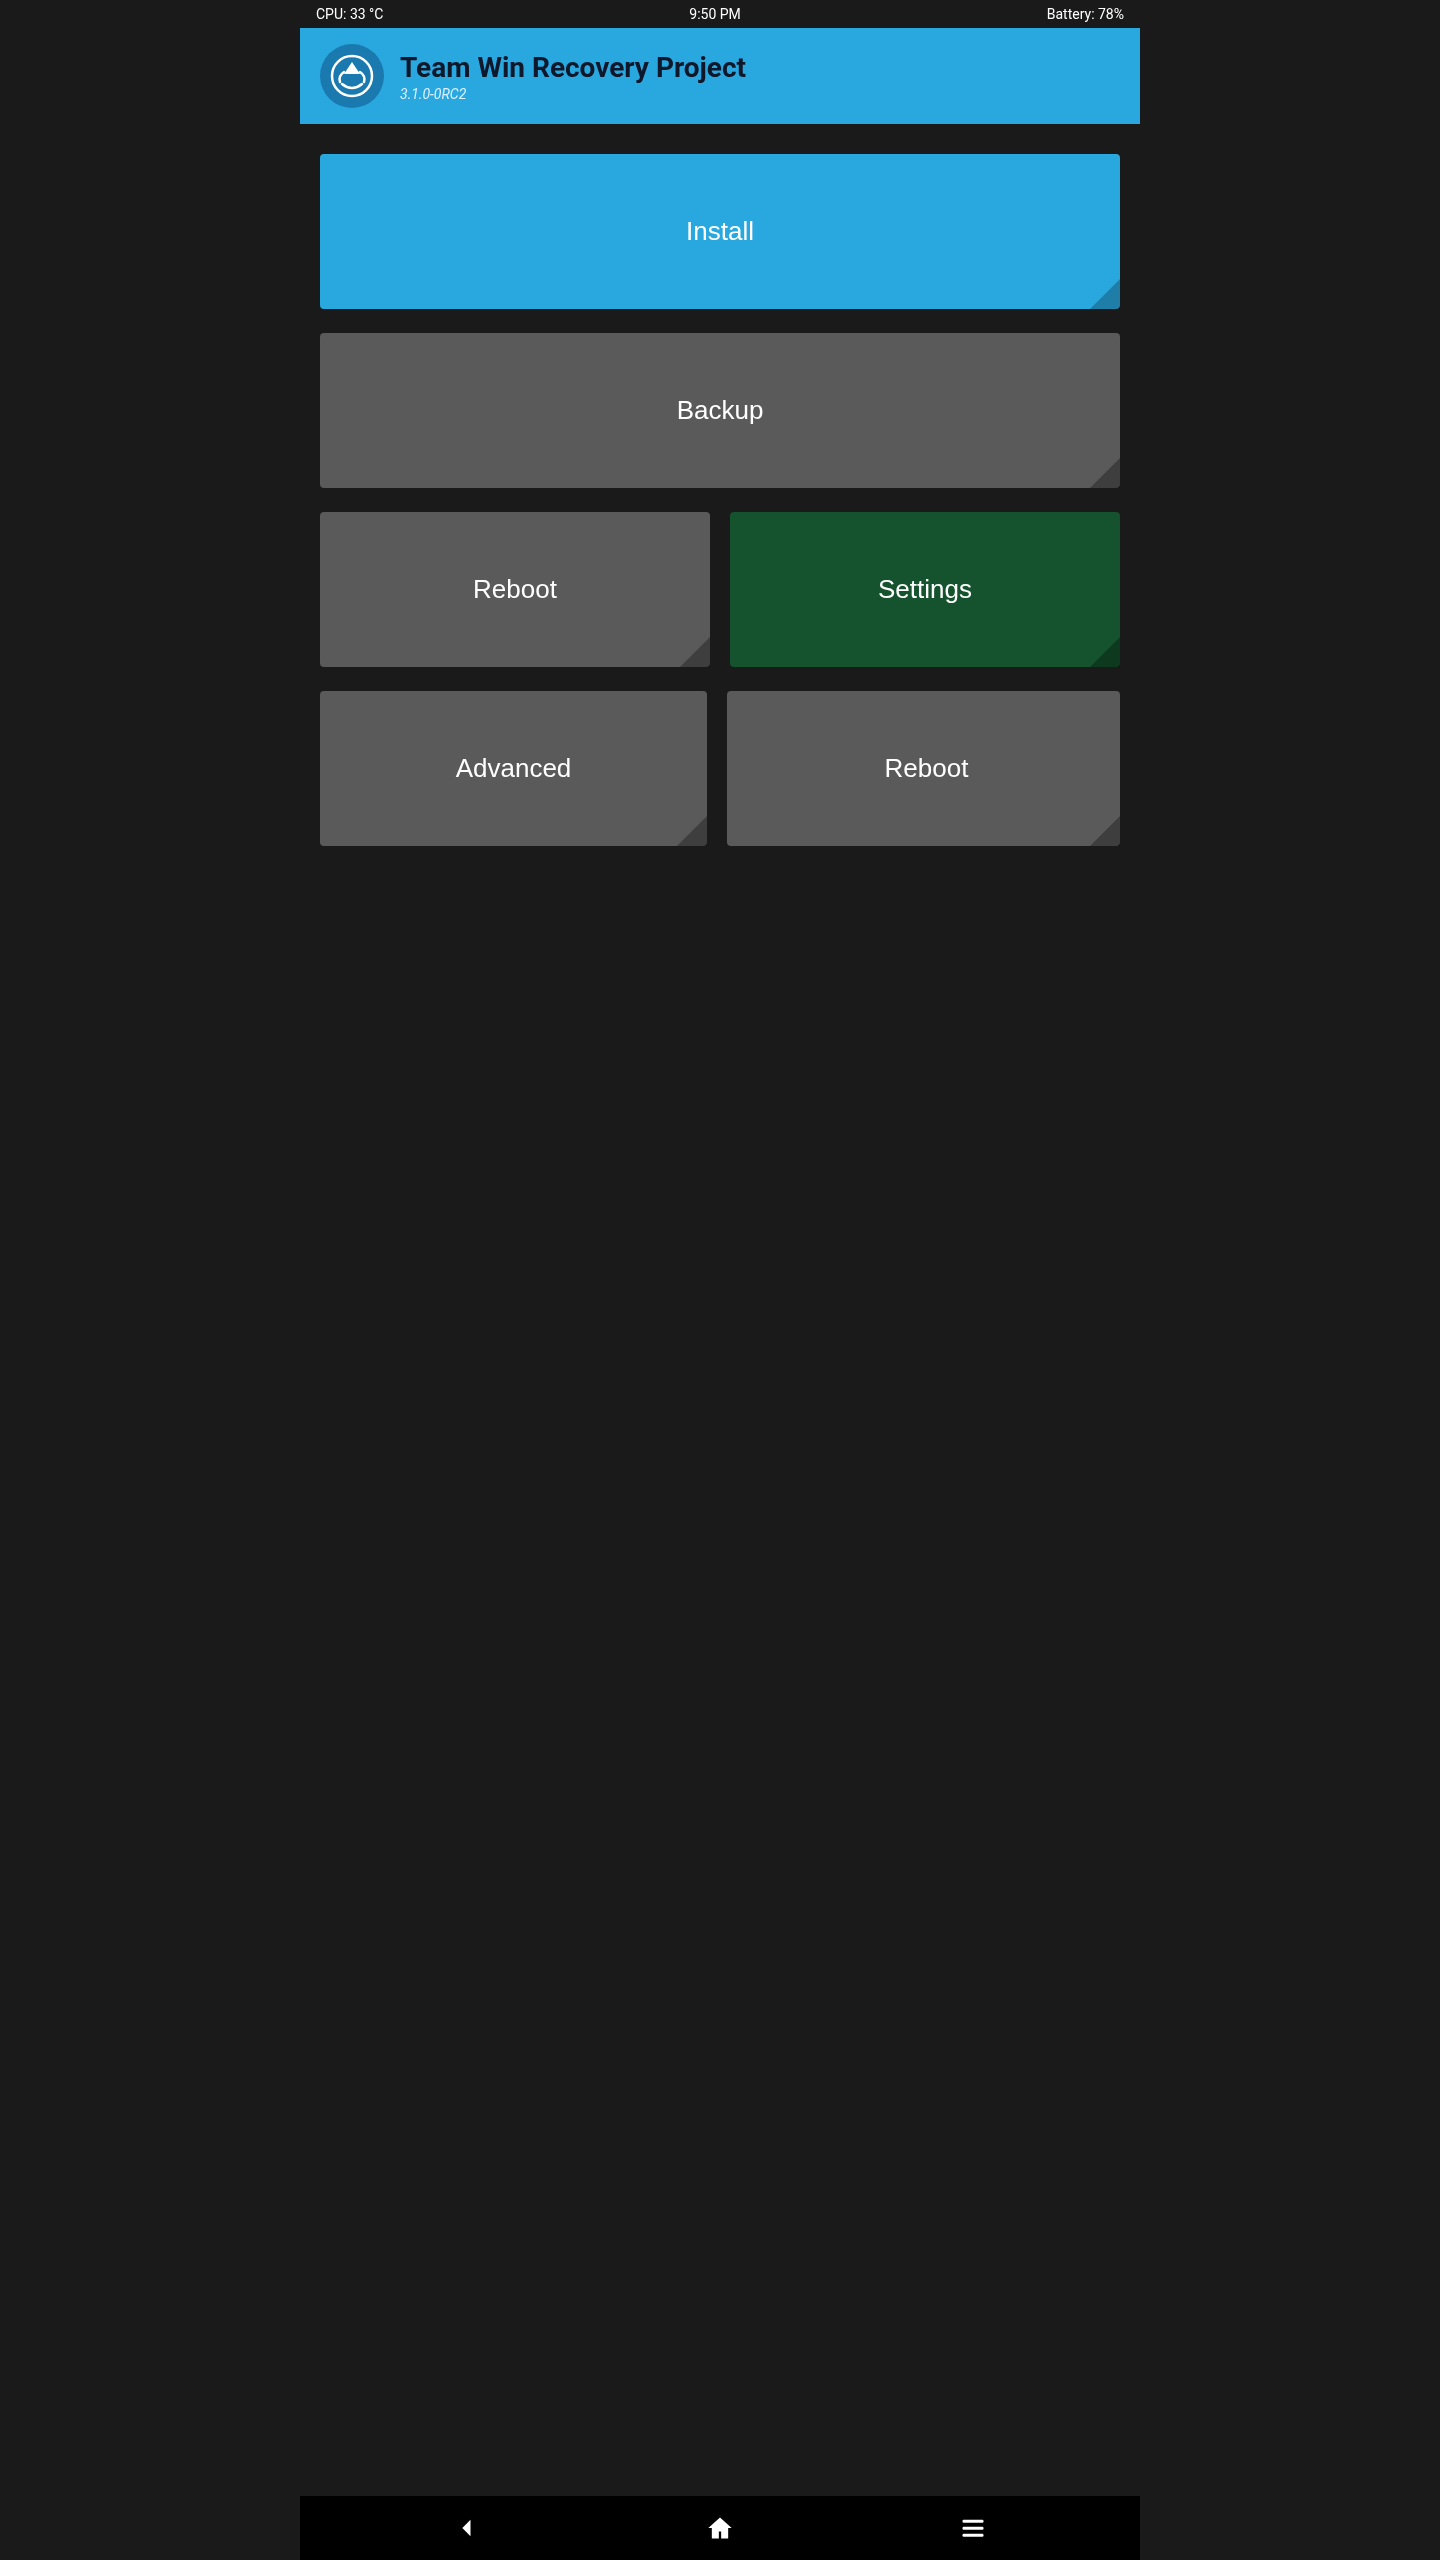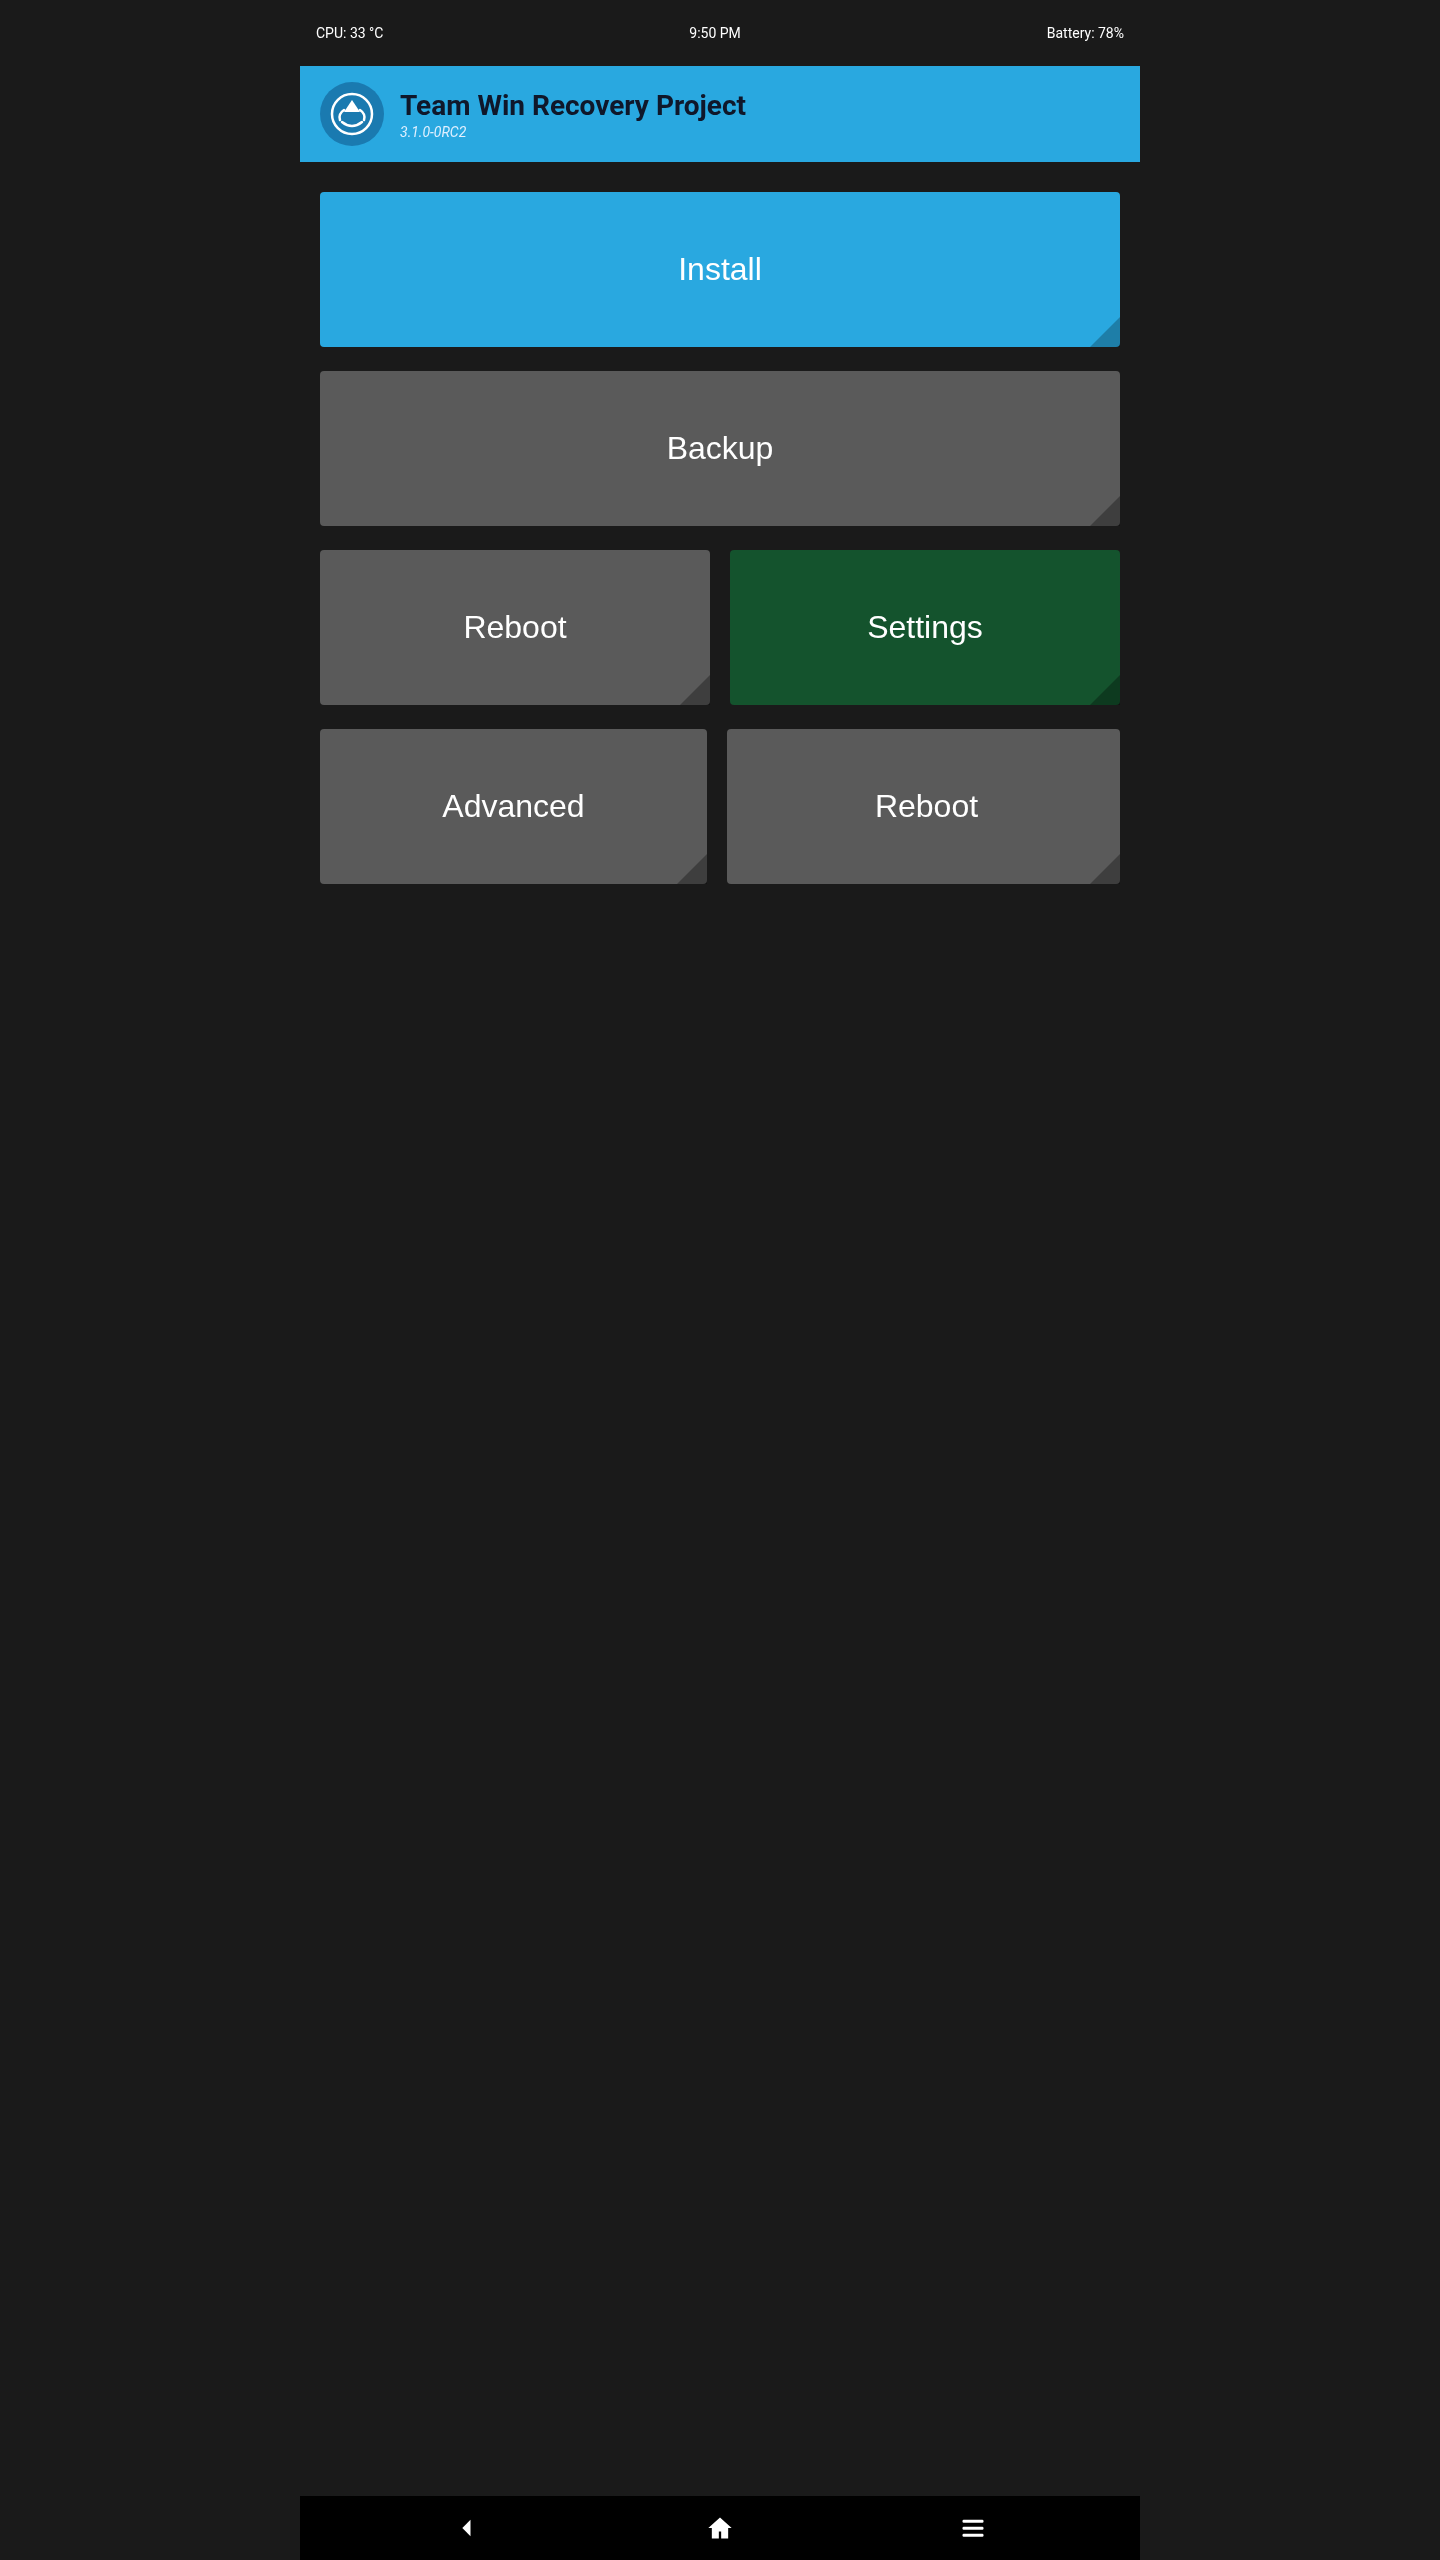--- a/index.html
+++ b/index.html
@@ -20,21 +20,21 @@
       display: flex;
       flex-direction: column;
     }
 
     
     .status-bar {
       background-color: #1a1a1a;
       display: flex;
       justify-content: space-between;
       align-items: flex-end;
-      padding: 25px 16px;
+      padding: 6px 16px;
       font-size: 14px;
       color: #ffffff;
     }
 
     
     .header {
       background-color: #29a8e0;
       display: flex;
       align-items: center;
       padding: 16px 20px;
@@ -87,21 +87,21 @@
     .button-row {
       display: flex;
       gap: 20px;
     }
 
     .menu-button {
       flex: 1;
       height: 155px;
       border: none;
       border-radius: 4px;
-      font-size: 32px;
+      font-size: 26px;
       font-weight: 400;
       color: #ffffff;
       cursor: pointer;
       position: relative;
       text-align: center;
       display: flex;
       align-items: center;
       justify-content: center;
       outline: none;
     }

